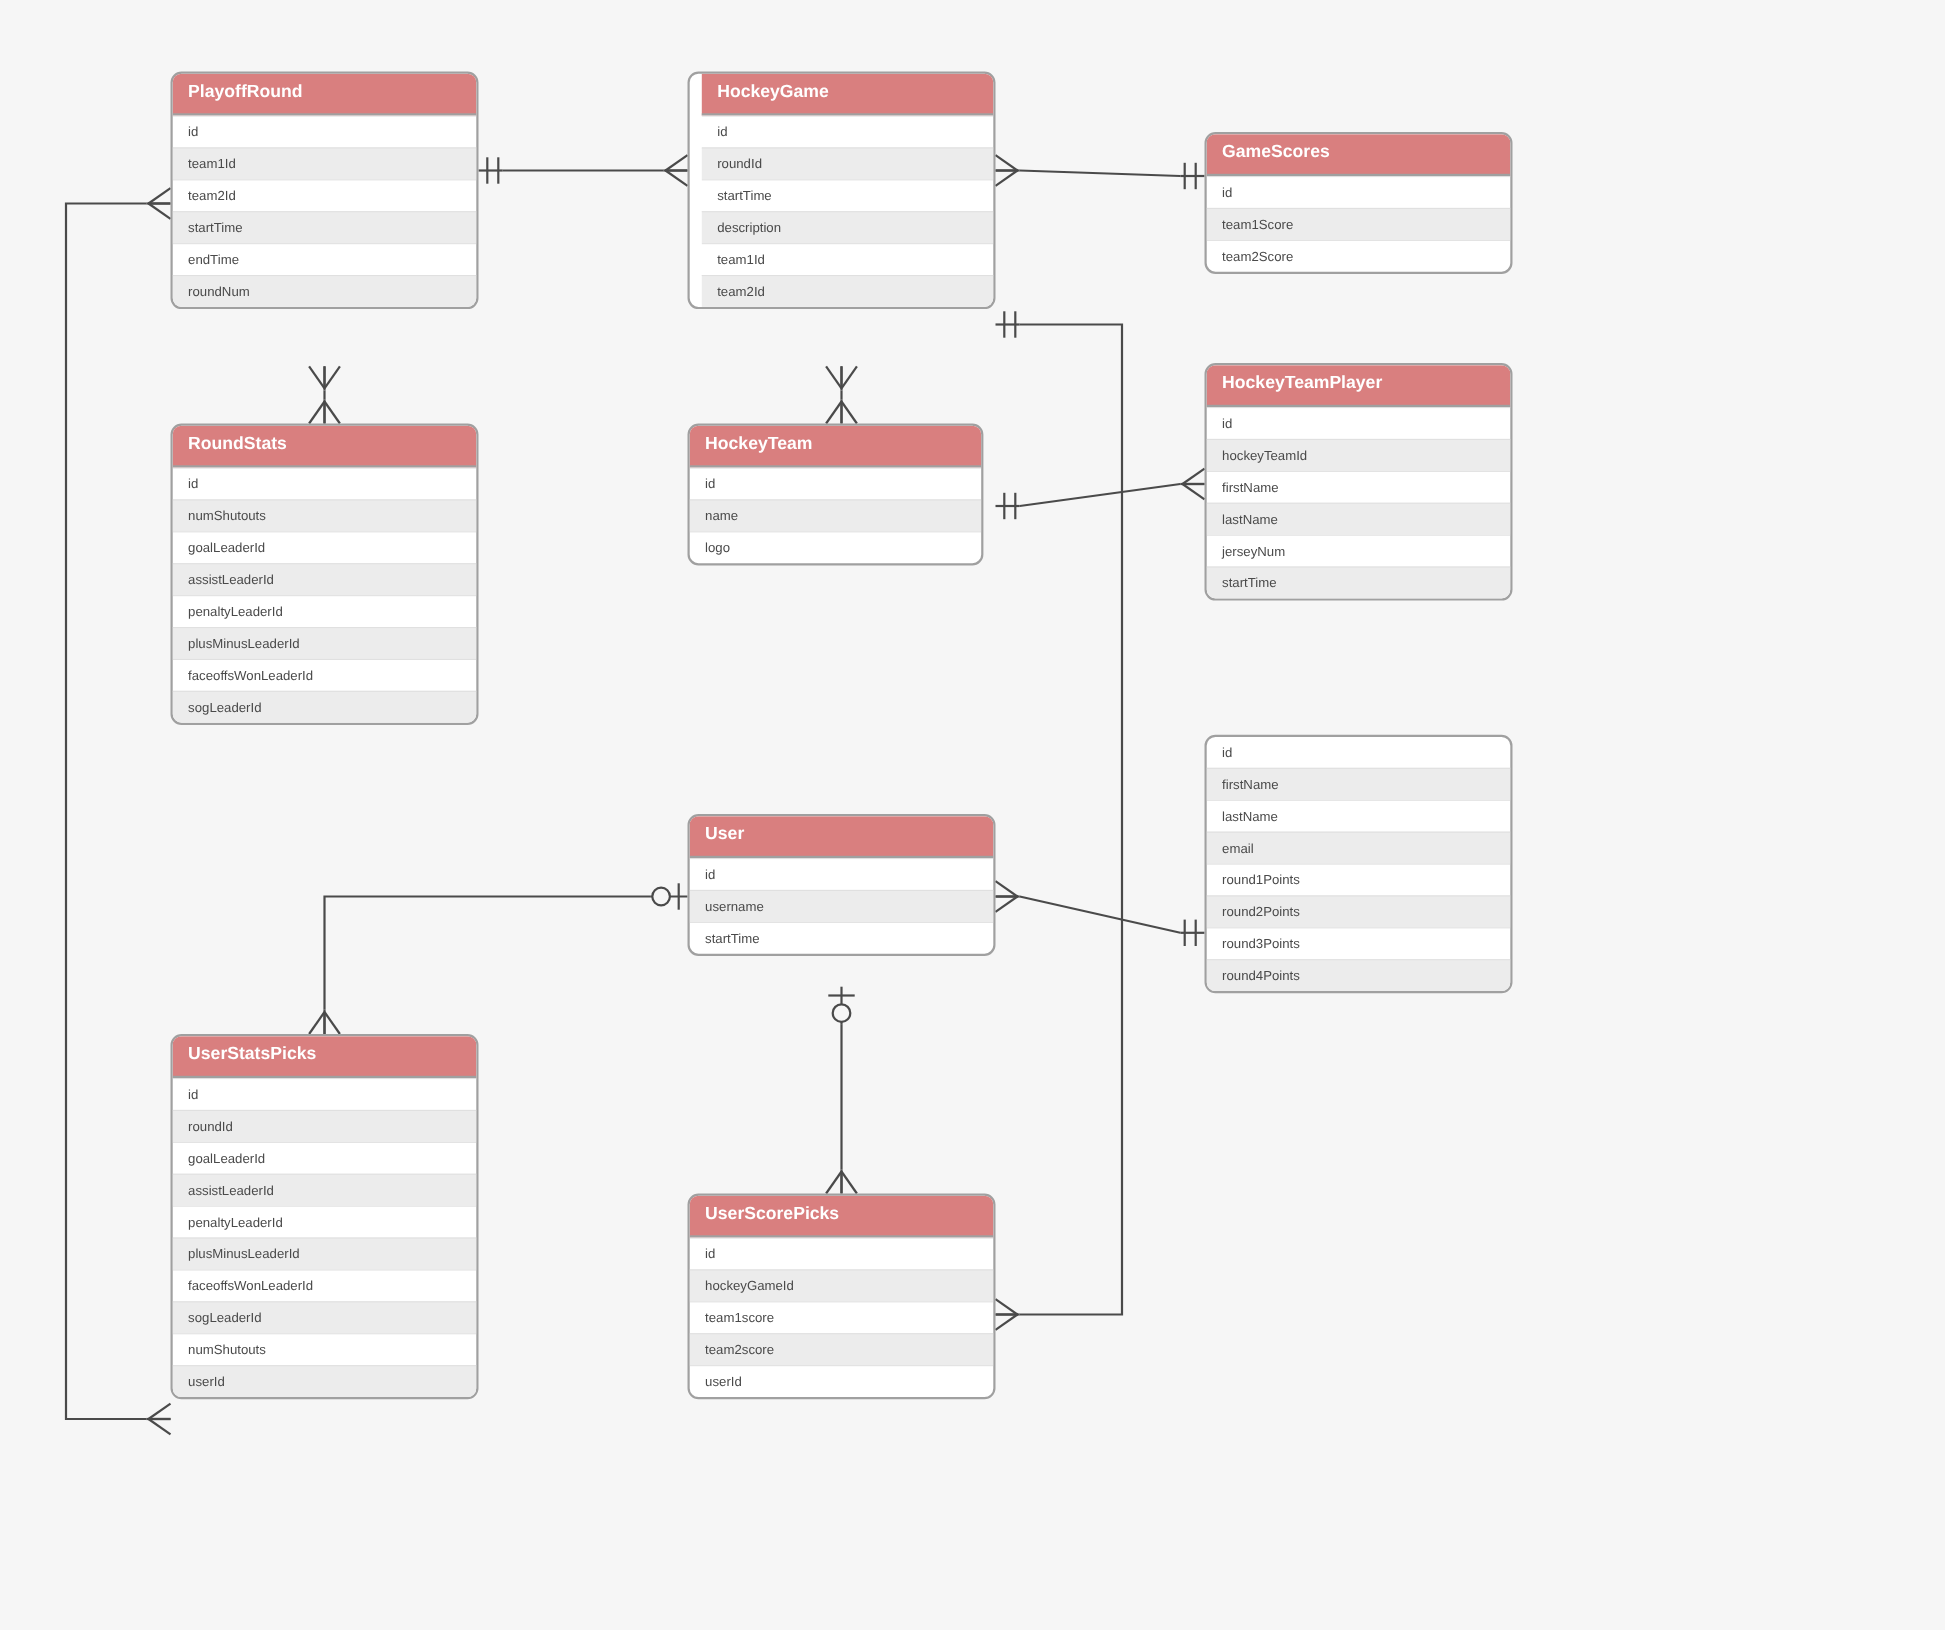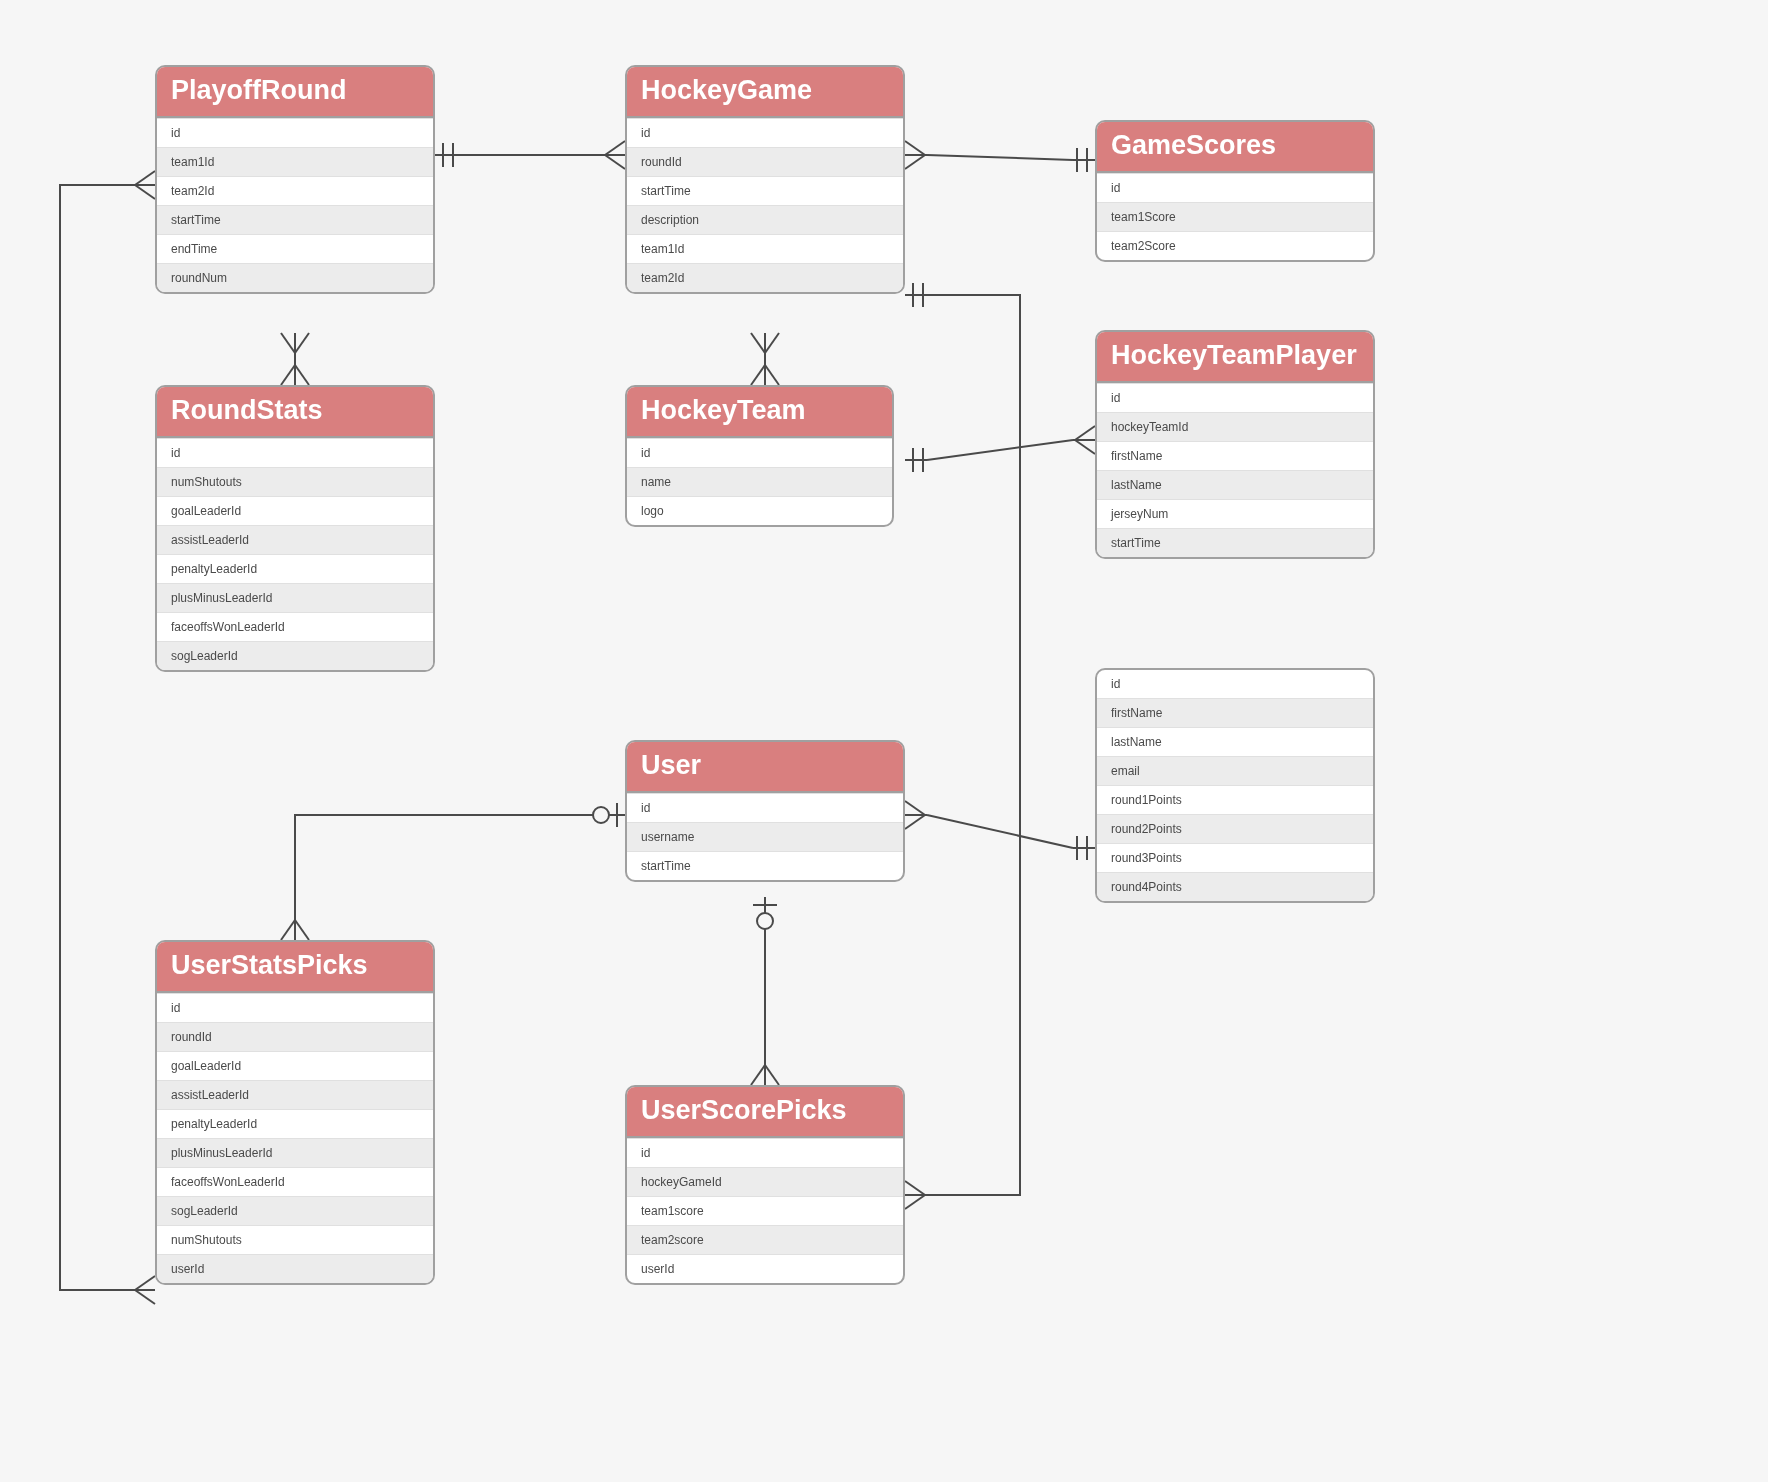--- a/index.html
+++ b/index.html
@@ -9,21 +9,21 @@
     background:#ffffff;
     border:2px solid #a0a0a0;
     border-radius:10px;
     overflow:hidden;
     box-sizing:border-box;
   }
   .entity-title{
     background:#d97f7f;
     color:#ffffff;
     font-weight:600;
-    font-size:27px;
+    font-size:16px;
     padding:8px 14px 10px 14px;
     border-bottom:2px solid #a0a0a0;
   }
   .attr{
     font-size:12px;
     padding:7px 14px;
     border-top:1px solid #e0e0e0;
   }
   .attr:first-of-type{border-top:none;}
   .attr.alt{background:#ececec;}
@@ -120,21 +120,21 @@
     </svg>
 <div class="entity" style="left: 155px; top: 65px; width: 280px;">
       <div class="entity-title">PlayoffRound</div>
       <div class="attr">id</div>
       <div class="attr alt">team1Id</div>
       <div class="attr">team2Id</div>
       <div class="attr alt">startTime</div>
       <div class="attr">endTime</div>
       <div class="attr alt">roundNum</div>
     </div>
-    <div class="entity" style="left: 625px; top: 65px; width: 280px;">
+    <div class="entity" style="left: 625px; top: 65px; width: 280px; padding-left: 11px;">
       <div class="entity-title">HockeyGame</div>
       <div class="attr">id</div>
       <div class="attr alt">roundId</div>
       <div class="attr">startTime</div>
       <div class="attr alt">description</div>
       <div class="attr">team1Id</div>
       <div class="attr alt">team2Id</div>
     </div>
     <div class="entity" style="left: 1095px; top: 100px; width: 280px; margin-top: 20px;">
       <div class="entity-title">GameScores</div>

